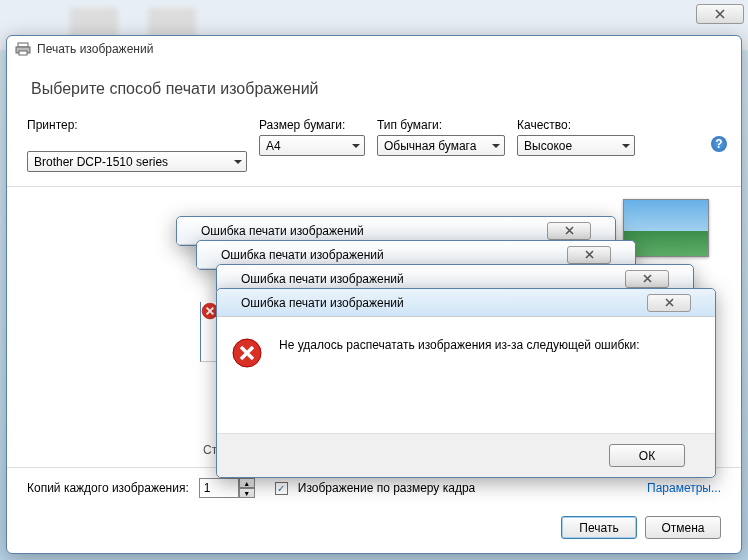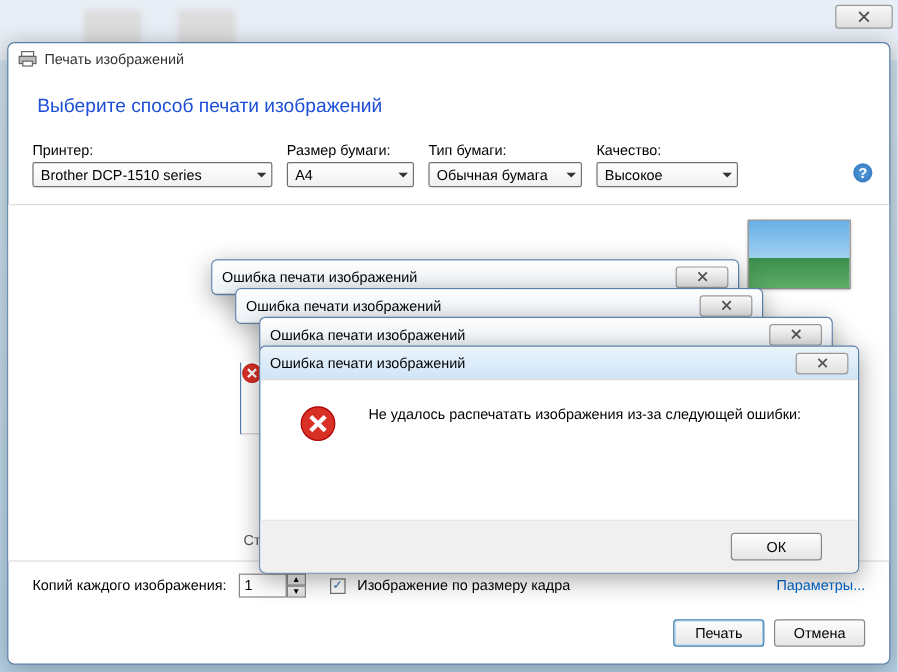--- a/index.html
+++ b/index.html
@@ -6,51 +6,51 @@
 body { width: 748px; height: 560px; background: linear-gradient(180deg, #d4e6f1 0%, #b8d4e8 100%); position: relative; overflow: hidden; }
 .desktop-bg { position: absolute; top: 0; left: 0; width: 100%; height: 50px; background: #e8eef5; }
 .desktop-icons { position: absolute; top: 8px; left: 70px; display: flex; gap: 30px; }
 .d-icon { width: 48px; height: 32px; background: #ddd; border-radius: 3px; filter: blur(2px); }
 .parent-close { position: absolute; top: 4px; right: 4px; width: 48px; height: 20px; background: linear-gradient(180deg,#f8f8f8,#e0e0e0); border: 1px solid #999; border-radius: 3px; display: flex; align-items: center; justify-content: center; }
 .parent-close svg { width: 12px; height: 10px; }
 .main-window { position: absolute; top: 35px; left: 6px; right: 6px; bottom: 6px; background: #fff; border: 1px solid #5a7fa8; border-radius: 6px; box-shadow: 0 4px 20px rgba(0,0,0,0.3); display: flex; flex-direction: column; }
 .title-bar { height: 26px; display: flex; align-items: center; padding: 0 8px; gap: 6px; }
 .title-bar .icon { width: 16px; height: 14px; }
 .title-bar .title { color: #333; }
-.header-text { font-size: 16px; color: #1d4ed8; padding: 18px 24px 20px; }
+.header-text { font-size: 16px; color: #404040; padding: 18px 24px 20px; }
 .options-bar { display: flex; gap: 12px; padding: 0 20px 4px; align-items: flex-start; position: relative; }
 .opt-group { display: flex; flex-direction: column; gap: 3px; }
 .opt-group label { color: #000; }
 .dropdown { height: 21px; background: linear-gradient(180deg,#fff,#f0f0f0); border: 1px solid #707070; border-radius: 2px; display: flex; align-items: center; padding: 0 18px 0 6px; position: relative; cursor: pointer; }
 .dropdown .arrow { position: absolute; right: 4px; top: 50%; transform: translateY(-50%); width: 0; height: 0; border-left: 4px solid transparent; border-right: 4px solid transparent; border-top: 4px solid #333; }
-.dd-printer { width: 200px; }
+.dd-printer { width: 220px; margin-top: 16px; }
 .dd-size { width: 106px; }
 .dd-quality { width: 118px; }
 .dd-type { width: 128px; }
 .help-icon { position: absolute; right: 14px; top: 18px; width: 16px; height: 16px; background: radial-gradient(circle,#5aa0e0,#2a6db5); border-radius: 50%; color: #fff; display: flex; align-items: center; justify-content: center; font-weight: bold; cursor: pointer; }
 .body-area { flex: 1; border-top: 1px solid #ddd; border-bottom: 1px solid #ddd; margin: 10px 0 0 0; position: relative; background: #fff; }
 .preview-thumb { position: absolute; top: 12px; right: 32px; width: 86px; height: 58px; background: linear-gradient(180deg,#67b0e8 0%,#a0d0ee 55%,#3a8d4a 55%,#5fae68 100%); border: 1px solid #888; box-shadow: 0 1px 3px rgba(0,0,0,0.3); }
 .page-text { position: absolute; bottom: 10px; left: 196px; color: #555; }
 .copies-row { display: flex; align-items: center; padding: 10px 20px; gap: 10px; }
 .spinner { display: flex; align-items: center; }
 .spinner input { width: 40px; height: 20px; border: 1px solid #888; padding: 0 4px; }
 .spin-btns { display: flex; flex-direction: column; }
 .spin-btns button { width: 16px; height: 10px; background: linear-gradient(180deg,#f8f8f8,#ddd); border: 1px solid #888; font-size: 7px; line-height: 1; padding: 0; }
 .checkbox { width: 13px; height: 13px; border: 1px solid #707070; background: #fff; display: inline-flex; align-items: center; justify-content: center; color: #2a6db5; font-size: 10px; margin-left: 10px; }
 .link { color: #0066cc; cursor: pointer; margin-left: auto; }
 .footer-btns { display: flex; justify-content: flex-end; padding: 8px 20px 14px; gap: 8px; }
 .btn { min-width: 76px; height: 23px; background: linear-gradient(180deg,#fdfdfd,#e6e6e6); border: 1px solid #888; border-radius: 3px; cursor: pointer; }
 .btn.primary { border: 1px solid #3c7fb1; box-shadow: 0 0 0 1px #a0d0ee inset; }
 .error-dialog { position: absolute; background: #fff; border: 1px solid #5a7fa8; border-radius: 5px; box-shadow: 0 5px 20px rgba(0,0,0,0.35); display: flex; flex-direction: column; }
-.err-title-bar { height: 28px; background: linear-gradient(180deg,#fdfdfd,#eef4fa); border-bottom: 1px solid #ccc; border-radius: 5px 5px 0 0; display: flex; align-items: center; padding: 0 8px; }
+.err-title-bar { height: 28px; background: linear-gradient(180deg,#fdfdfd,#eef4fa); border-bottom: 1px solid #ccc; border-radius: 5px 5px 0 0; display: flex; align-items: center; padding: 0 24px; }
 .err-title-bar.active { background: linear-gradient(180deg,#eaf3fb,#d0e4f5); }
 .err-title { flex: 1; }
 .close-btn { width: 44px; height: 18px; background: linear-gradient(180deg,#f8f8f8,#e0e0e0); border: 1px solid #999; border-radius: 3px; display: flex; align-items: center; justify-content: center; cursor: pointer; }
 .close-btn svg { width: 11px; height: 9px; }
-.err-body { flex: 1; display: flex; padding: 20px 32px 14px; gap: 26px; }
+.err-body { flex: 1; display: flex; padding: 20px 14px 14px; gap: 16px; }
 .err-icon { width: 32px; height: 32px; flex: none; }
 .err-icon-partial { width: 18px; height: 32px; overflow: hidden; flex: none; }
 .err-text { color: #000; line-height: 1.4; }
 .err-text p:first-child { margin-bottom: 14px; }
 .err-footer { background: #f0f0f0; border-top: 1px solid #ddd; padding: 10px 30px; display: flex; justify-content: flex-end; border-radius: 0 0 5px 5px; align-items: center; }
 #d1 { top: 216px; left: 176px; width: 440px; height: 30px; overflow: hidden; }
 #d2 { top: 240px; left: 196px; width: 440px; height: 30px; overflow: hidden; }
 #d3 { top: 264px; left: 216px; width: 478px; height: 30px; overflow: hidden; }
 #d4 { top: 288px; left: 216px; width: 500px; height: 190px; }
 #d4 .err-title-bar { background: linear-gradient(180deg,#eaf3fb,#cfe5f7); }

